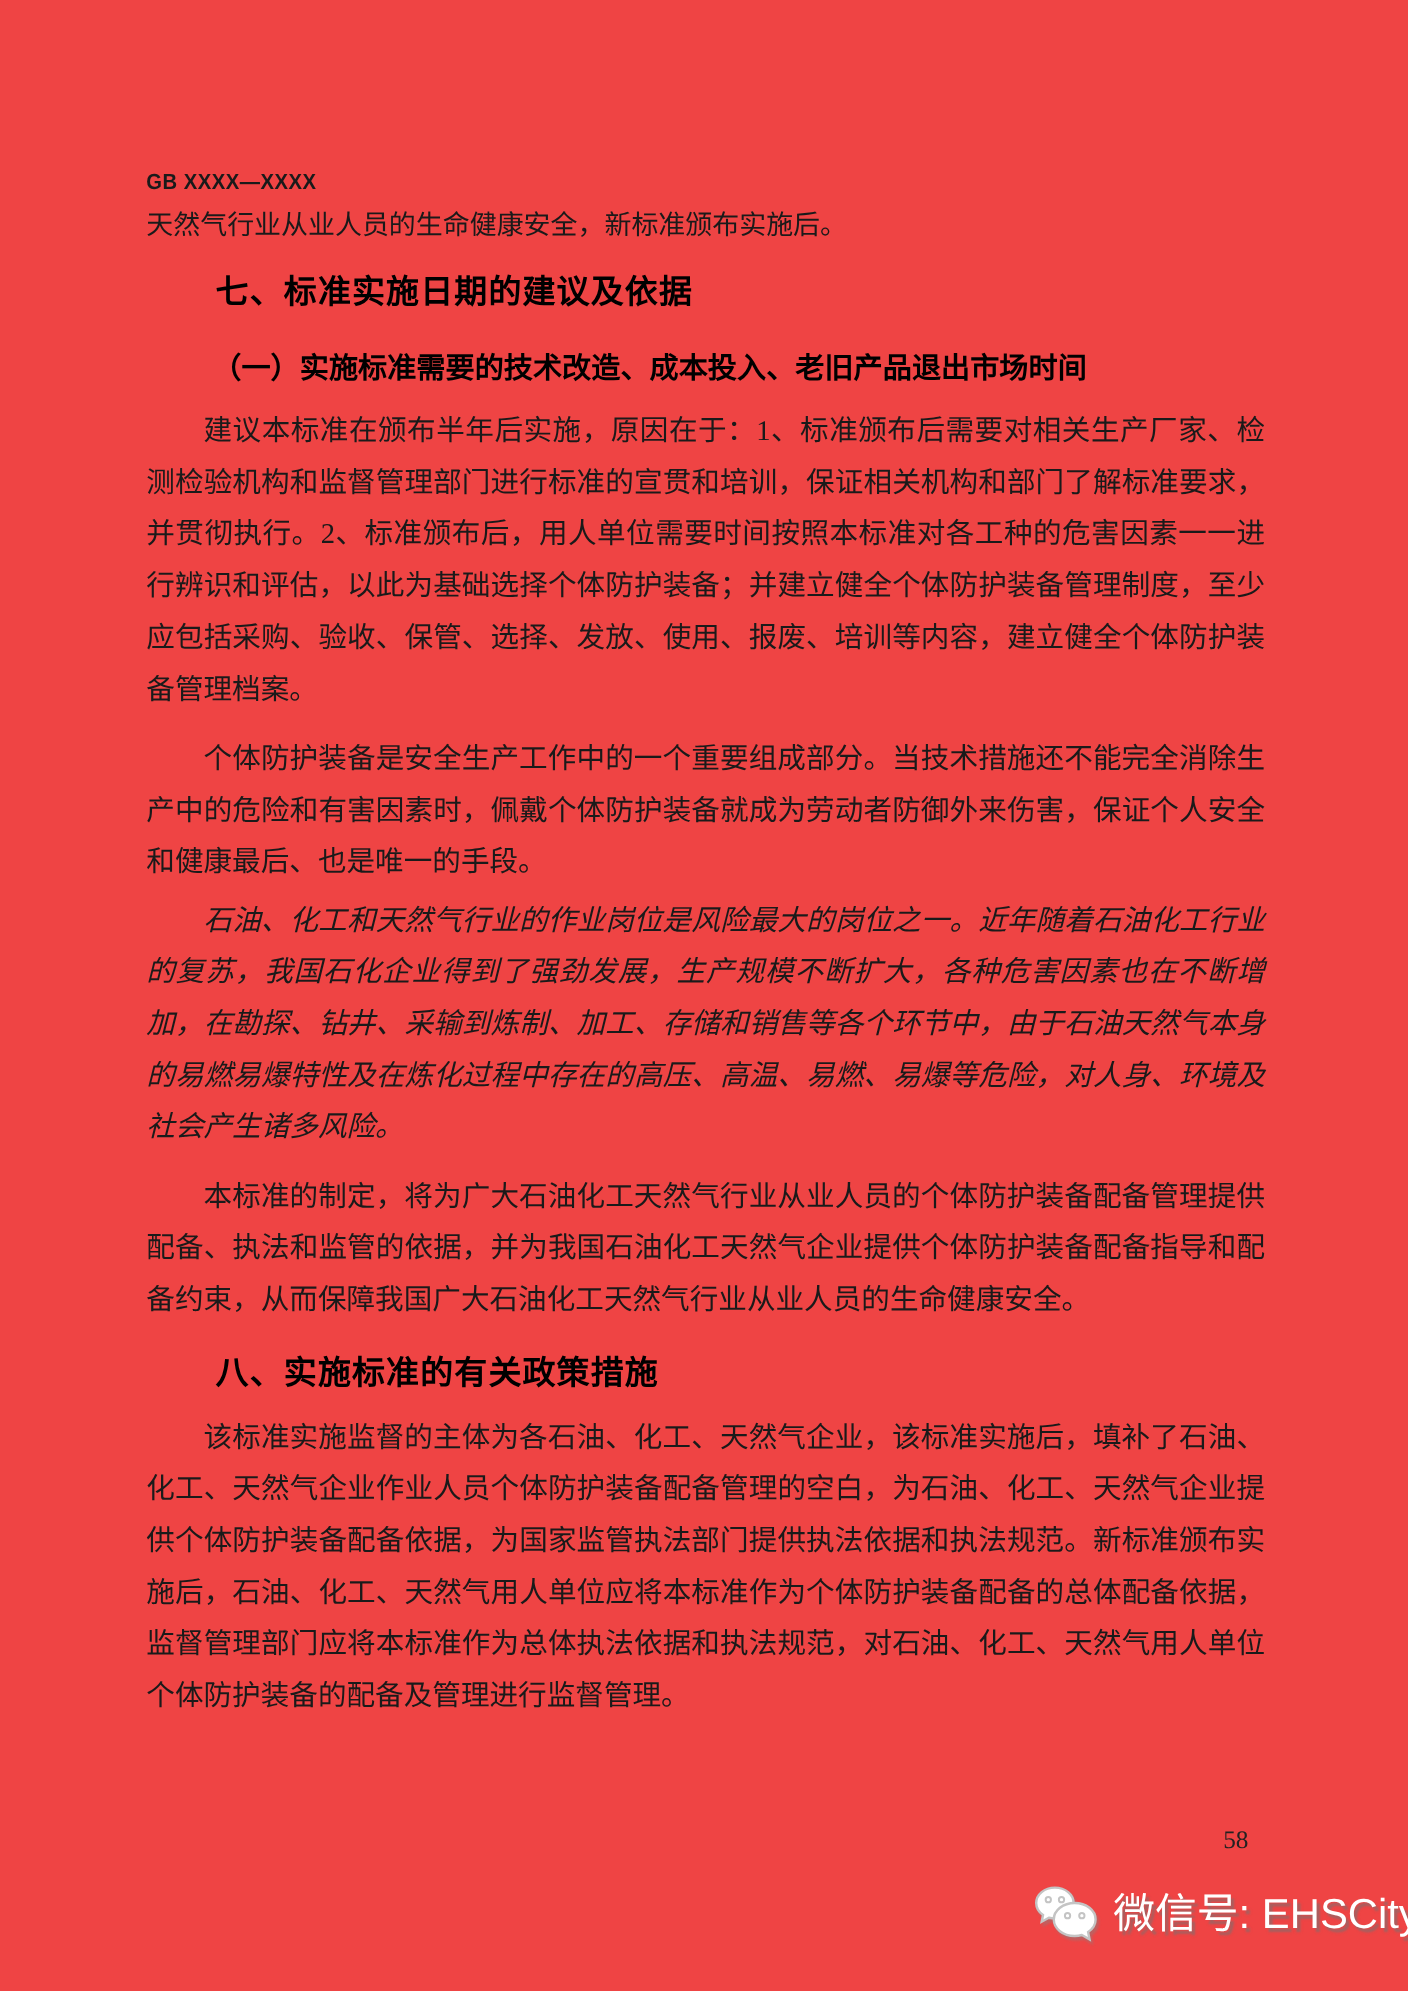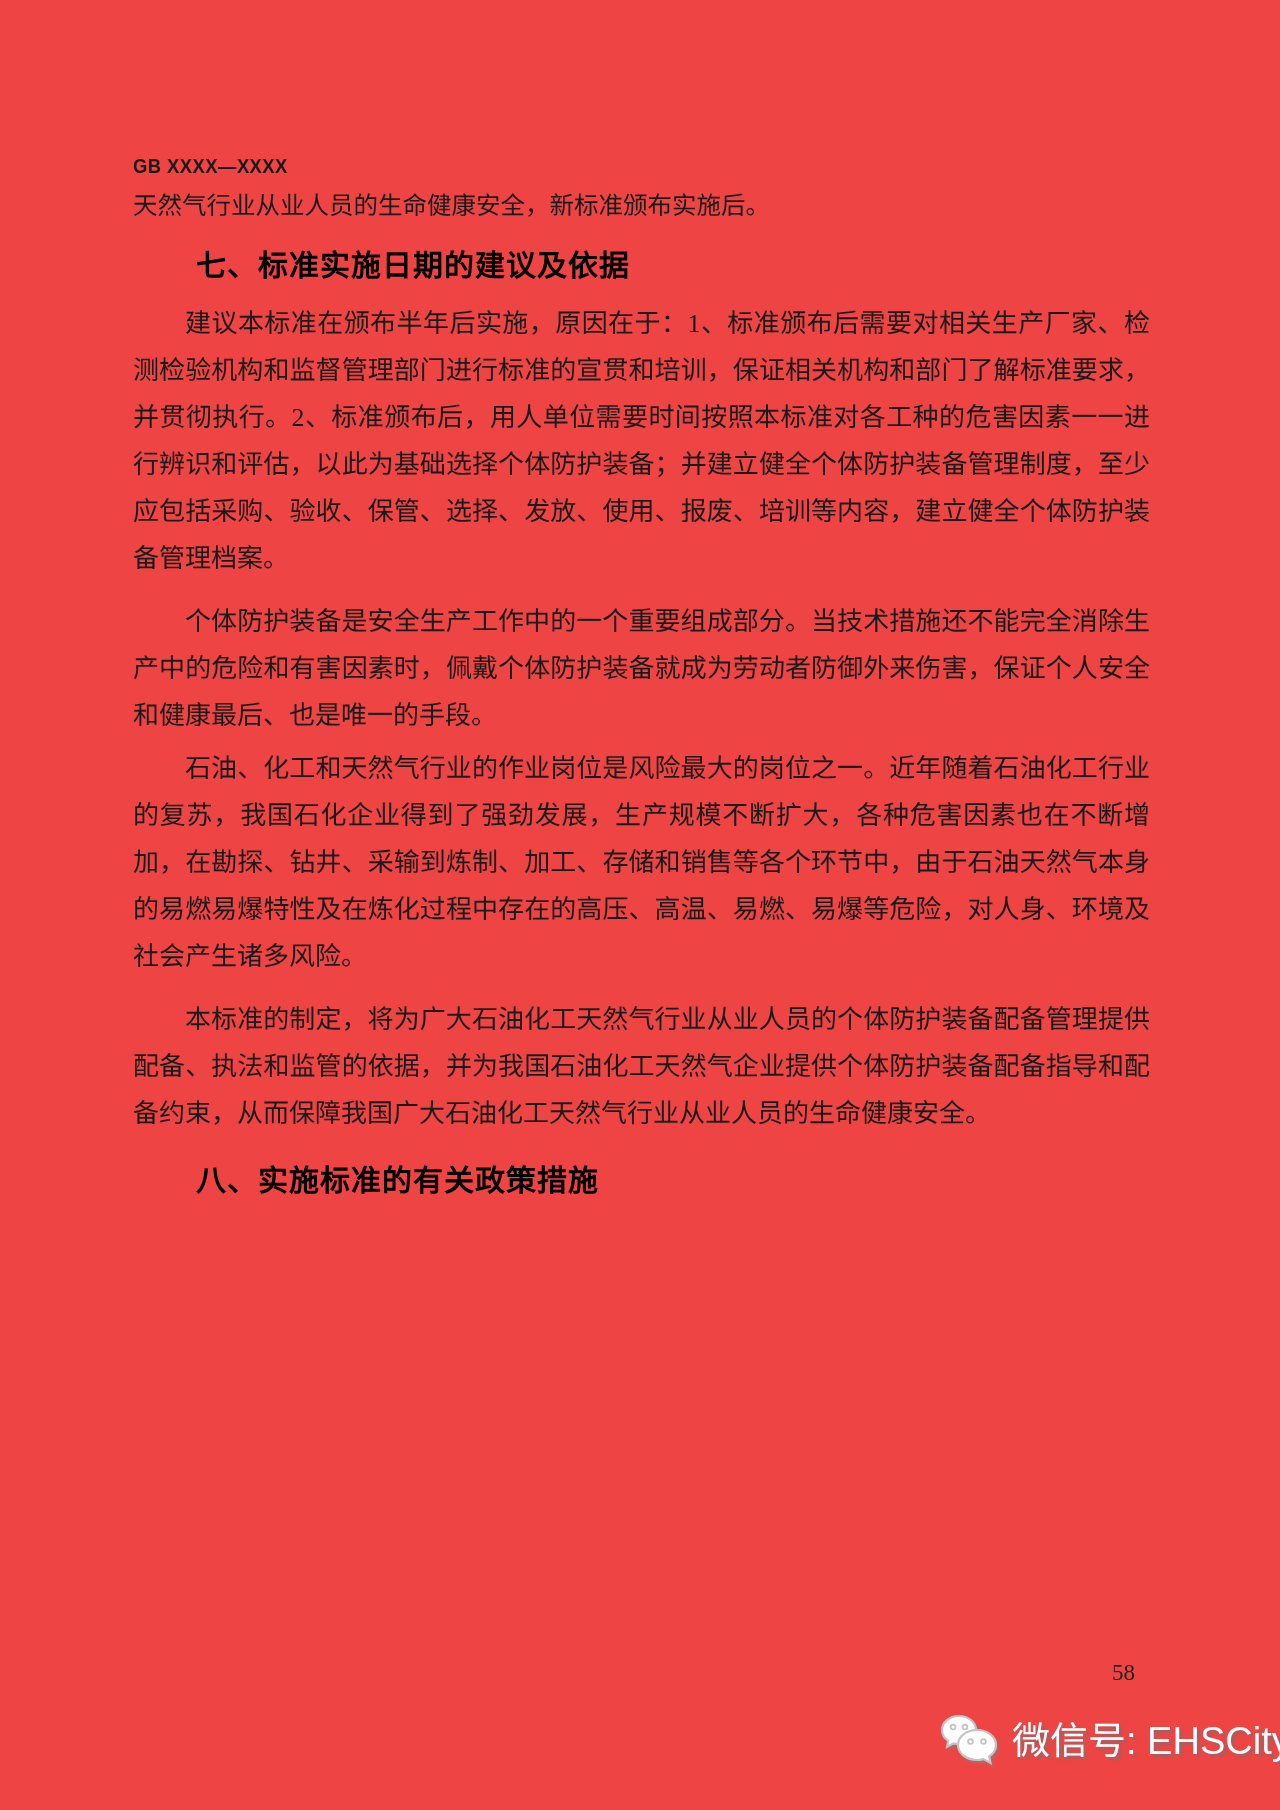--- a/index.html
+++ b/index.html
@@ -56,20 +56,21 @@
     font-size: 26px;
     line-height: 47px;
     text-align: justify;
     text-justify: inter-ideograph;
     text-indent: 2em;
     margin: 16px 0 0 0;
     color: #1a1a1a;
   }
   p.body-para.tight {
     margin-top: 6px;
+    font-style: italic;
   }
   h1.sec-heading.second {
     margin-top: 26px;
   }
   .page-number {
     position: absolute;
     top: 1660px;
     left: 1112px;
     font-size: 23px;
     line-height: 26px;
@@ -103,30 +104,32 @@
 
 <div class="page">
   <div class="content">
 
     <div class="doc-code">GB XXXX—XXXX</div>
 
     <div class="intro-line">天然气行业从业人员的生命健康安全，新标准颁布实施后。</div>
 
     <h1 class="sec-heading">七、标准实施日期的建议及依据</h1>
 
+    <h2 class="subsec-heading">（一）实施标准需要的技术改造、成本投入、老旧产品退出市场时间</h2>
 
     <p class="body-para">建议本标准在颁布半年后实施，原因在于：1、标准颁布后需要对相关生产厂家、检测检验机构和监督管理部门进行标准的宣贯和培训，保证相关机构和部门了解标准要求，并贯彻执行。2、标准颁布后，用人单位需要时间按照本标准对各工种的危害因素一一进行辨识和评估，以此为基础选择个体防护装备；并建立健全个体防护装备管理制度，至少应包括采购、验收、保管、选择、发放、使用、报废、培训等内容，建立健全个体防护装备管理档案。</p>
 
 
     <p class="body-para">个体防护装备是安全生产工作中的一个重要组成部分。当技术措施还不能完全消除生产中的危险和有害因素时，佩戴个体防护装备就成为劳动者防御外来伤害，保证个人安全和健康最后、也是唯一的手段。</p>
     <p class="body-para tight">石油、化工和天然气行业的作业岗位是风险最大的岗位之一。近年随着石油化工行业的复苏，我国石化企业得到了强劲发展，生产规模不断扩大，各种危害因素也在不断增加，在勘探、钻井、采输到炼制、加工、存储和销售等各个环节中，由于石油天然气本身的易燃易爆特性及在炼化过程中存在的高压、高温、易燃、易爆等危险，对人身、环境及社会产生诸多风险。</p>
     <p class="body-para">本标准的制定，将为广大石油化工天然气行业从业人员的个体防护装备配备管理提供配备、执法和监管的依据，并为我国石油化工天然气企业提供个体防护装备配备指导和配备约束，从而保障我国广大石油化工天然气行业从业人员的生命健康安全。</p>
 
     <h1 class="sec-heading second">八、实施标准的有关政策措施</h1>
 
+    <p class="body-para">该标准实施监督的主体为各石油、化工、天然气企业，该标准实施后，填补了石油、化工、天然气企业作业人员个体防护装备配备管理的空白，为石油、化工、天然气企业提供个体防护装备配备依据，为国家监管执法部门提供执法依据和执法规范。新标准颁布实施后，石油、化工、天然气用人单位应将本标准作为个体防护装备配备的总体配备依据，监督管理部门应将本标准作为总体执法依据和执法规范，对石油、化工、天然气用人单位个体防护装备的配备及管理进行监督管理。</p>
 
   </div>
 
   <div class="page-number">58</div>
 
   <div class="watermark">
     <svg class="wm-icon" width="62" height="58" viewBox="0 0 62 58" xmlns="http://www.w3.org/2000/svg">
 
       <g fill="#ffffff" stroke="#c4c4c4" stroke-width="2.2">
         <path d="M21 4 C11.5 4 4 10.2 4 18 C4 22.5 6.4 26.3 10.2 28.9 L9 35 L15.5 31.4 C17.2 31.8 19 32 21 32 C30.5 32 38 25.8 38 18 C38 10.2 30.5 4 21 4 Z"></path>

